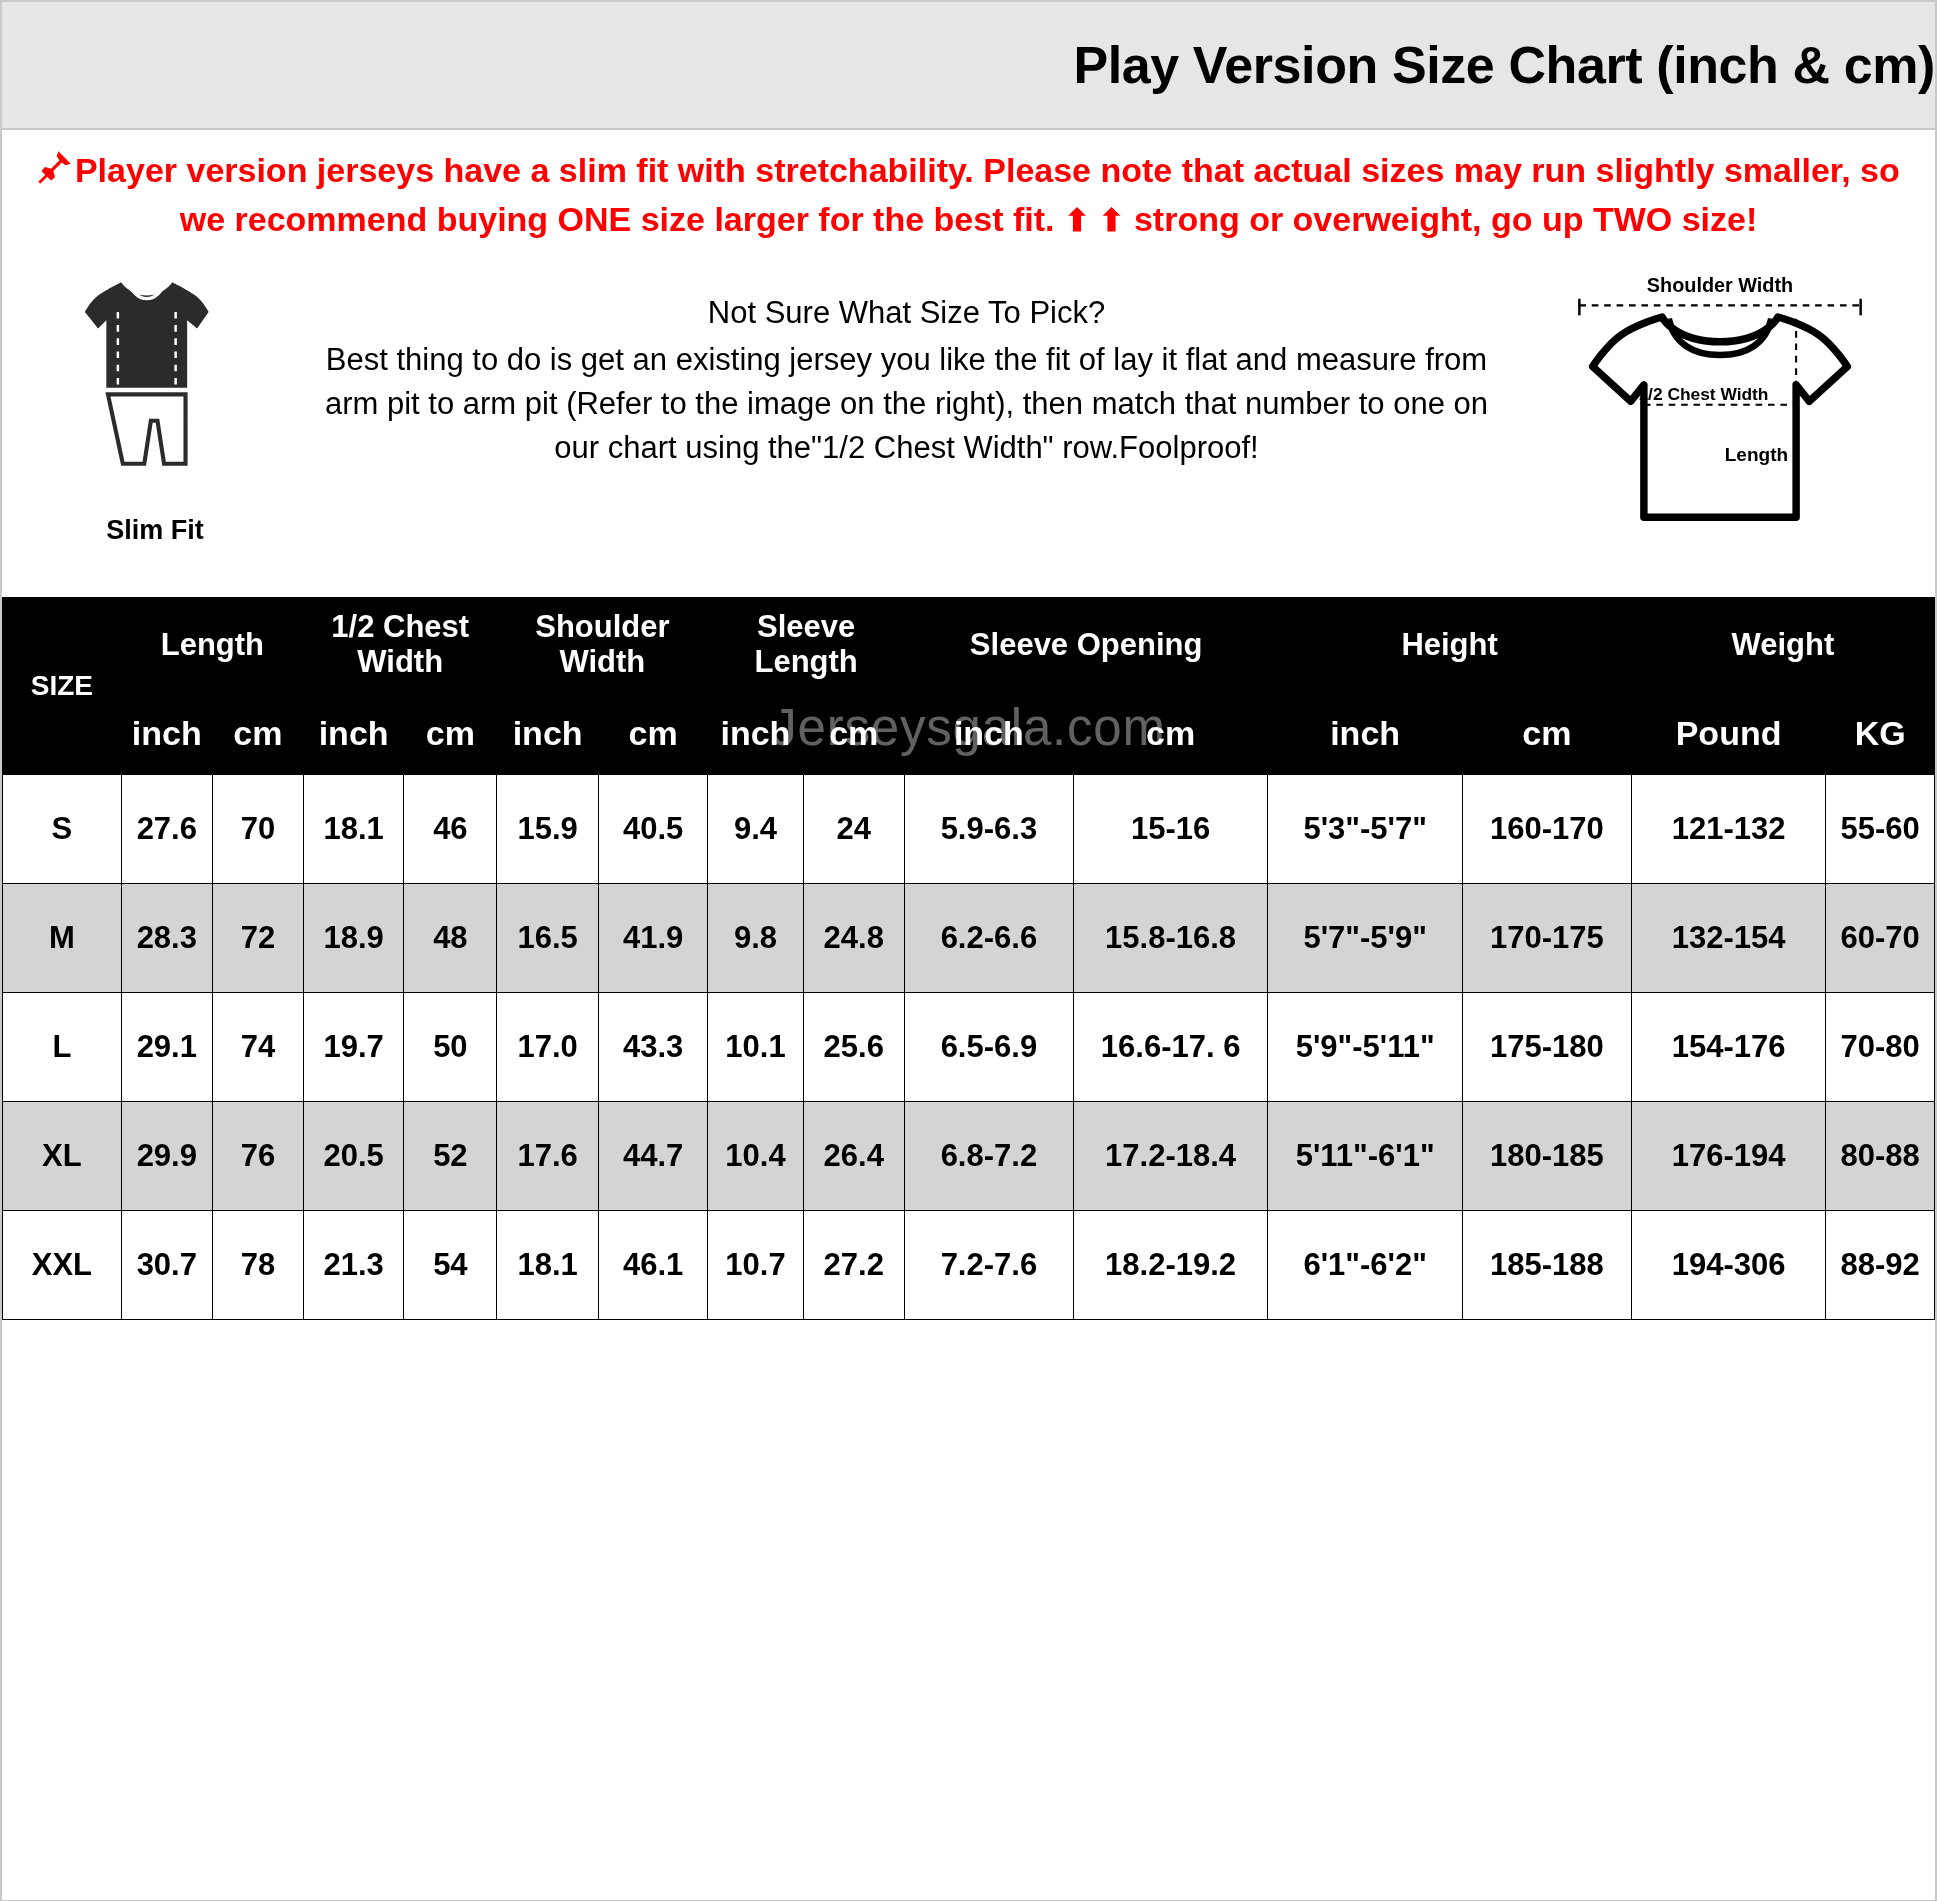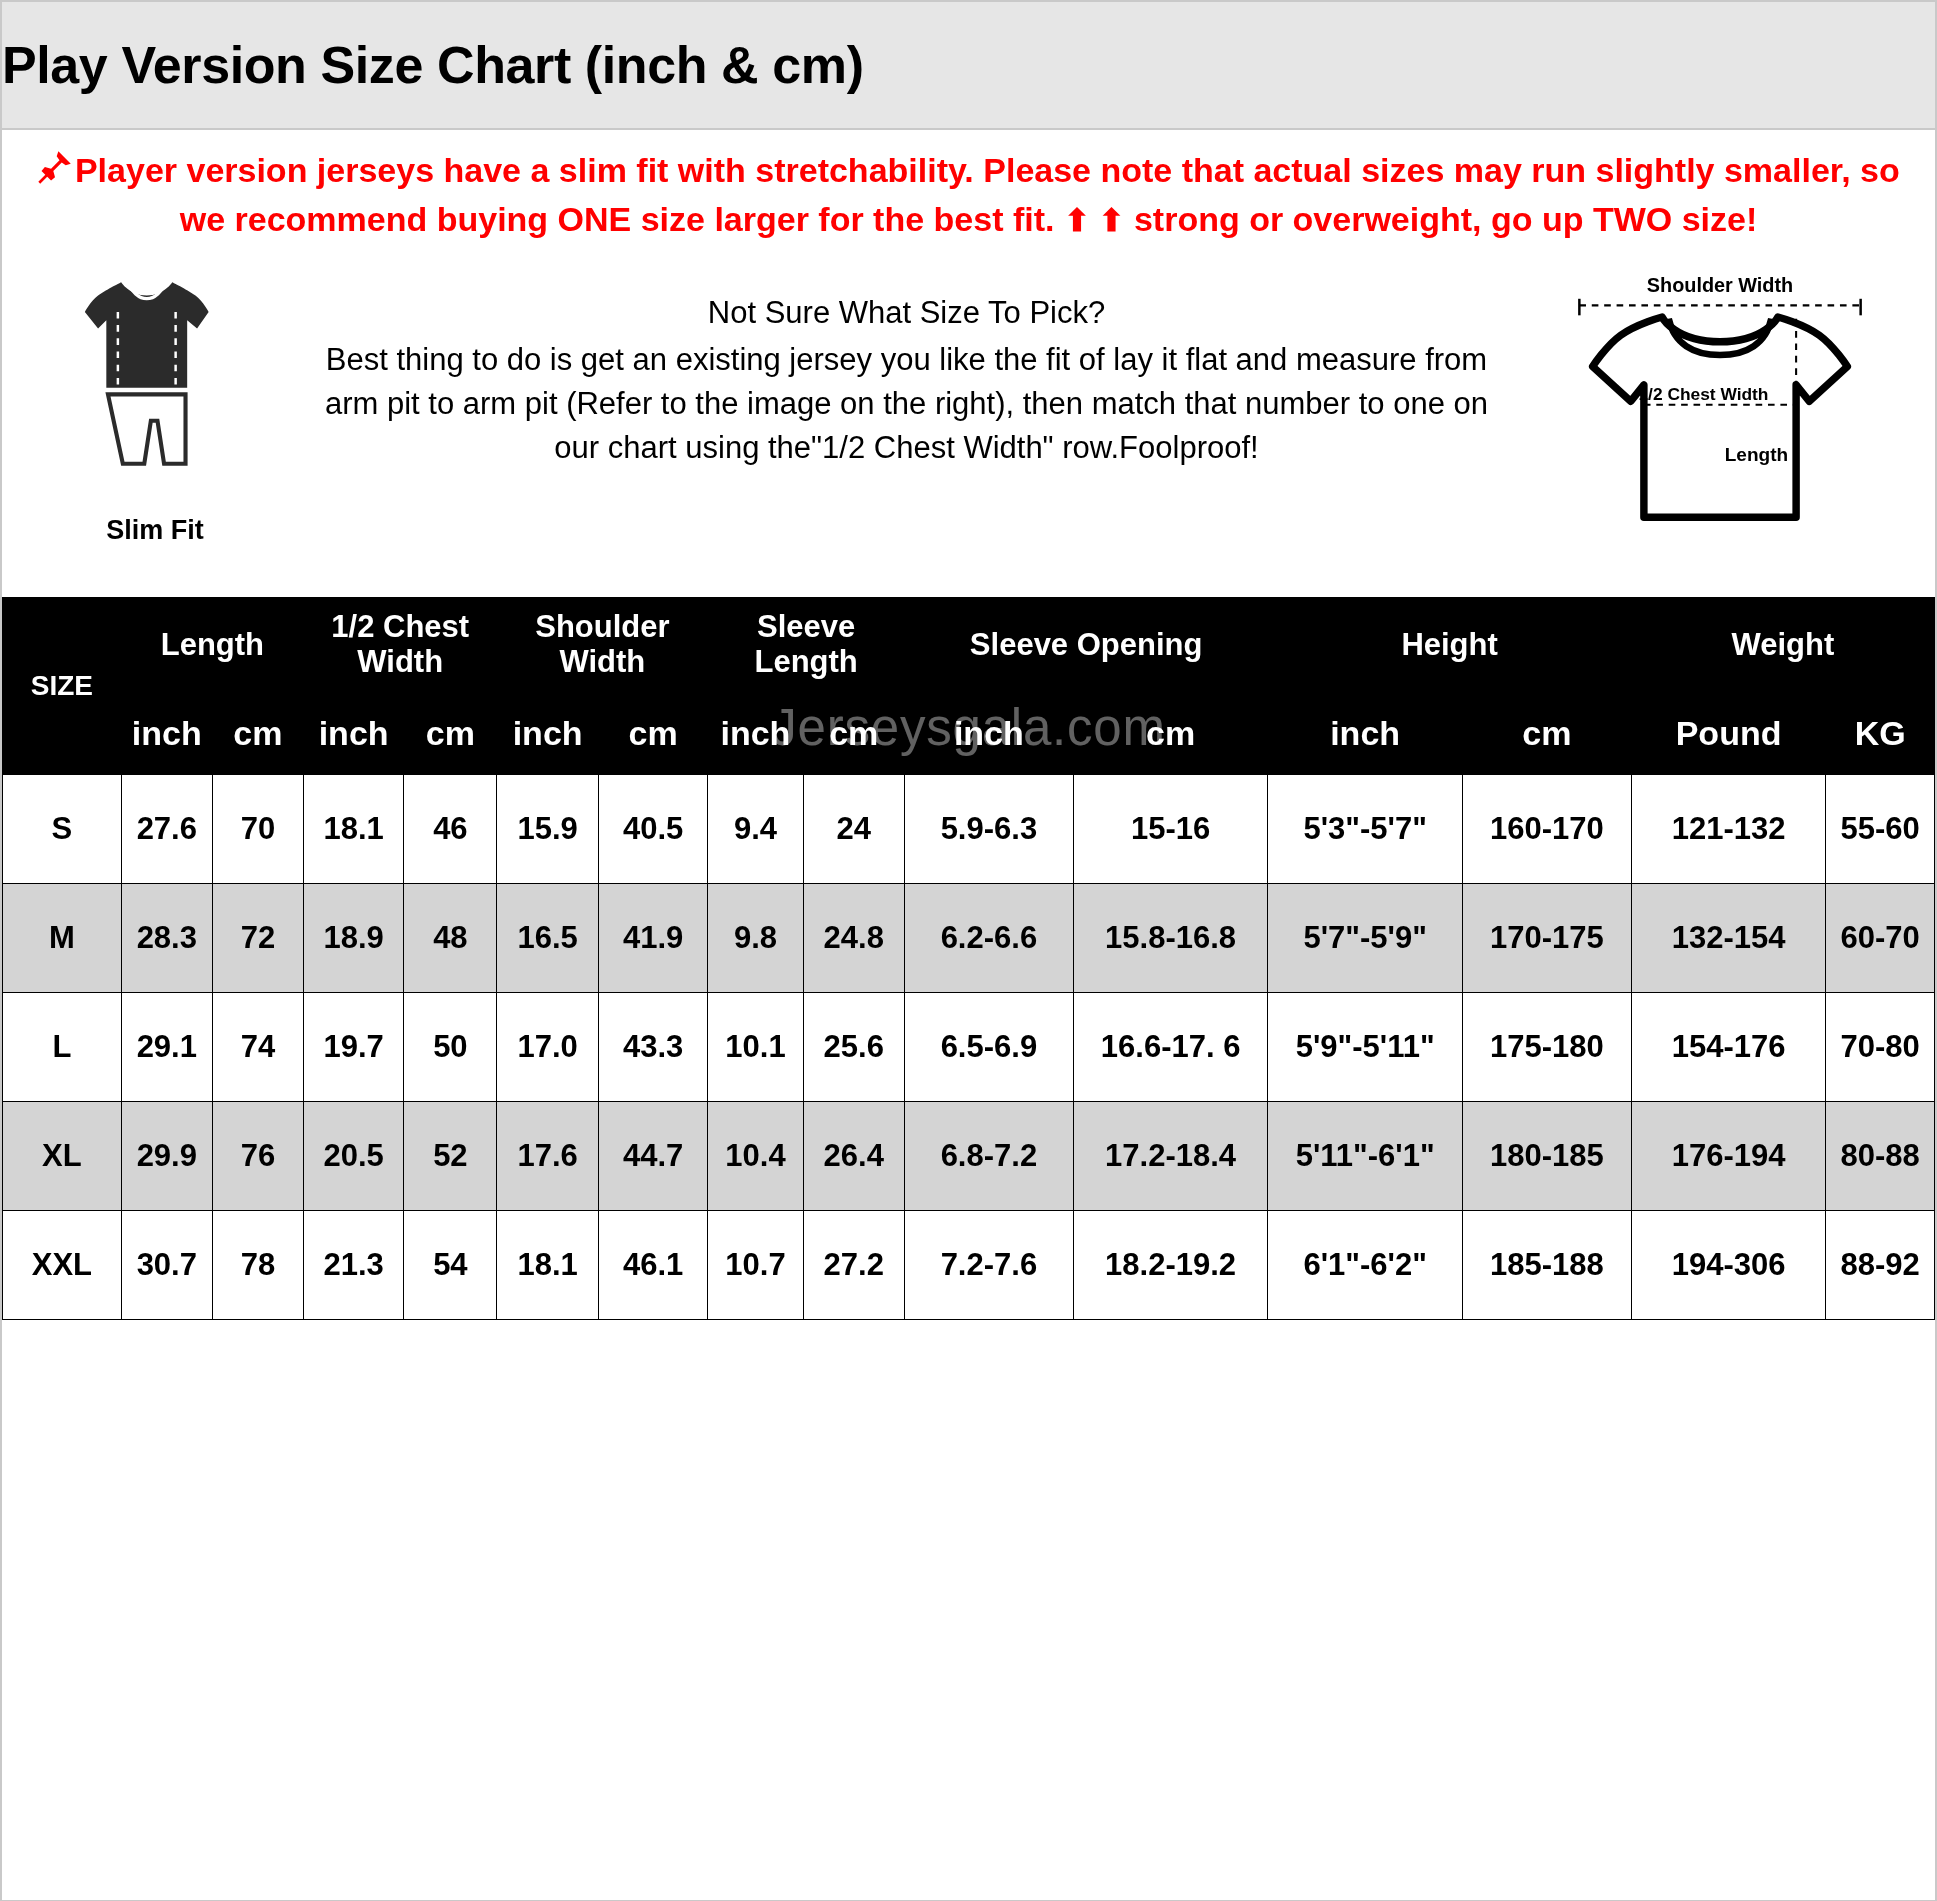--- a/index.html
+++ b/index.html
@@ -23,21 +23,21 @@
     flex-direction: column;
     position: relative;
   }
   
   .header {
     background: #e6e6e6;
     border-bottom: 2.5px solid #c9c9c9;
     height: 126px;
     display: flex;
     align-items: center;
-    justify-content: flex-start;
+    justify-content: flex-end;
     flex: 0 0 auto;
   }
   .header-title {
     font-size: 52px;
     font-weight: bold;
     letter-spacing: -0.4px;
   }
   
   .notice {
     color: #ff0000;

